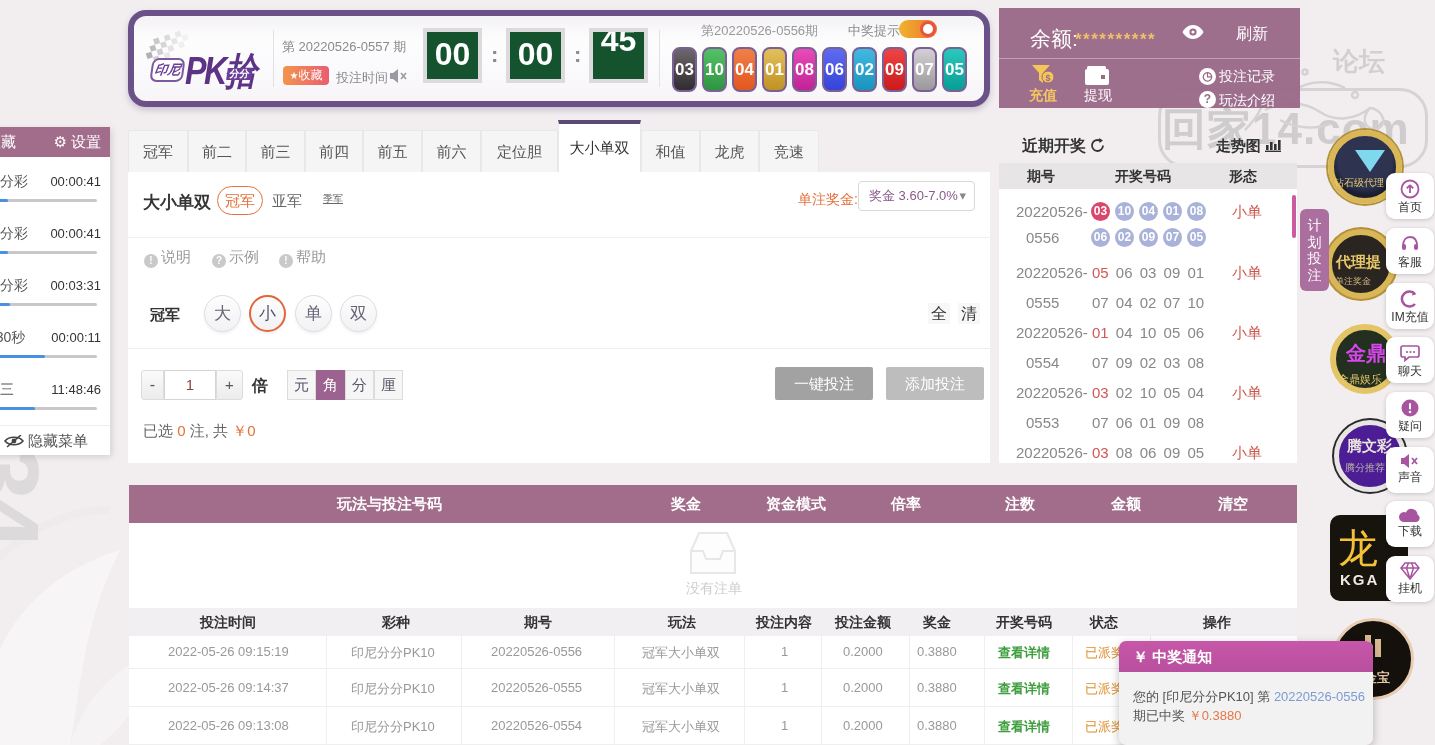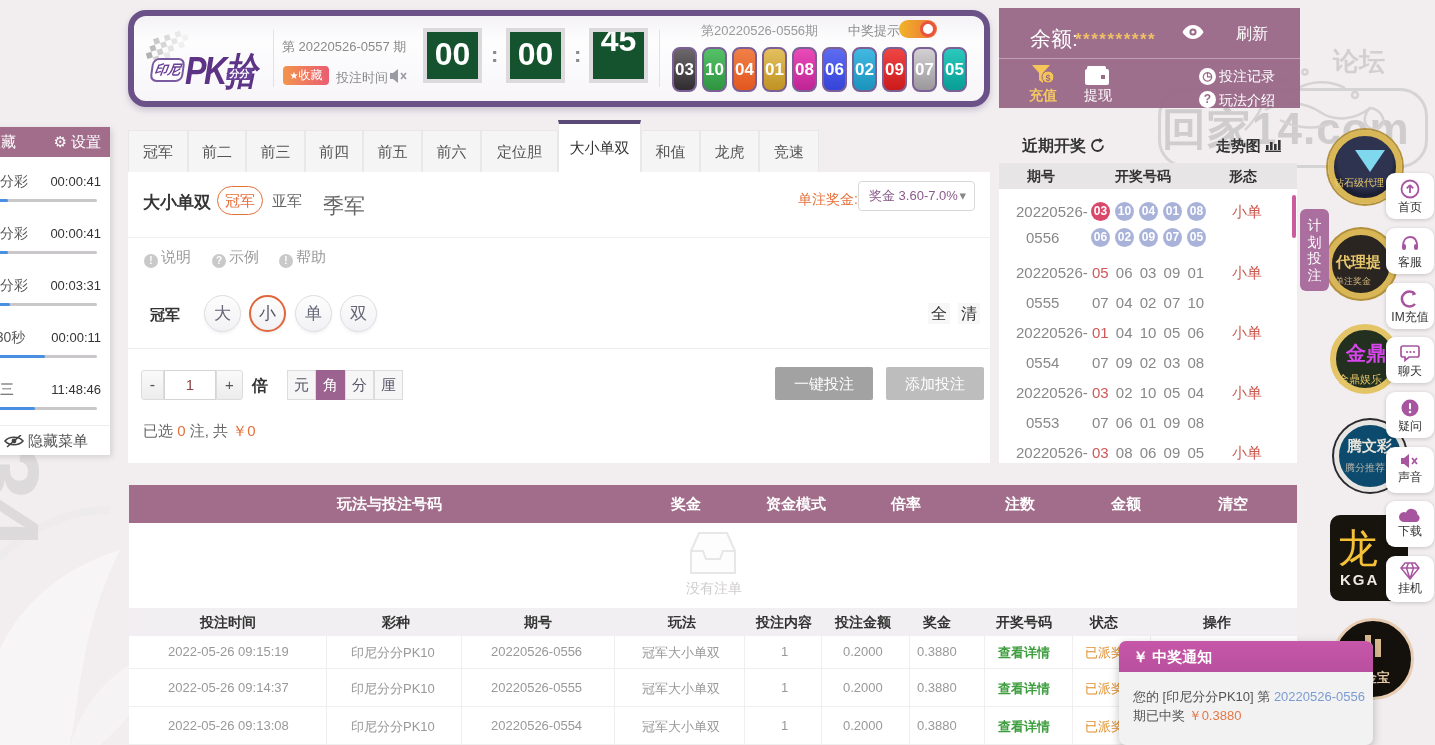--- a/index.html
+++ b/index.html
@@ -16,21 +16,21 @@
 .badge { position:absolute; border-radius:50%; }
 .bg1 { left:1328px; top:130px; width:74px; height:74px; background:radial-gradient(circle at 50% 40%, #2e3350 55%, #1a1e33 70%); border:6px solid #d9b757; box-shadow:0 0 0 2px #b3913c; }
 .bg1 .dia { position:absolute; left:21px; top:14px; width:0; height:0; border-left:15px solid transparent; border-right:15px solid transparent; border-top:22px solid #7fd8ee; }
 .bg1 .dtxt { position:absolute; left:0; right:0; top:40px; text-align:left; color:#e8c86a; font-size:10px; }
 .bg2 { left:1326px; top:229px; width:70px; height:70px; background:#2a2520; border:6px solid #d9b757; box-shadow:0 0 0 2px #b3913c;}
 .bg2 .dtxt { position:absolute; left:4px; top:18px; color:#e8c86a; font-size:15px; font-weight:bold; }
 .bg2 .sub { position:absolute; left:3px; top:40px; color:#cbb27c; font-size:9px; }
 .bg3 { left:1330px; top:324px; width:70px; height:70px; background:#23301f; border:6px solid #e3c467; }
 .bg3 .dtxt { position:absolute; left:10px; top:10px; color:#d946ef; font-size:20px; font-weight:bold;}
 .bg3 .sub { position:absolute; left:2px; top:42px; color:#e8c86a; font-size:11px; }
-.bg4 { left:1334px; top:420px; width:72px; height:72px; background:#0c4a6e; border:5px solid #e8e6e2; box-shadow:0 0 0 2px #2a2a2e; }
+.bg4 { left:1334px; top:420px; width:72px; height:72px; background:#4c1d95; border:5px solid #e8e6e2; box-shadow:0 0 0 2px #2a2a2e; }
 .bg4 .dtxt { position:absolute; left:8px; top:12px; color:#e8e4da; font-size:15px; font-weight:bold; }
 .bg4 .sub { position:absolute; left:6px; top:36px; color:#b8b4aa; font-size:10px; }
 .bg5 { left:1330px; top:515px; width:78px; height:86px; background:#17130d; border-radius:10px; }
 .bg5 .drg { position:absolute; left:8px; top:6px; font-size:40px; color:#f5c137; }
 .bg5 .dtxt { position:absolute; left:10px; top:56px; color:#efe9e2; font-size:15px; font-weight:bold; letter-spacing:2px;}
 .bg6 { left:1332px; top:618px; width:82px; height:82px; background:#14100c; border:3px solid #e8cdb2; }
 .bg6 .bars { position:absolute; left:20px; top:14px; }
 .bg6 .bars span { display:inline-block; width:6px; background:#d9b990; margin-right:4px; vertical-align:bottom; }
 .bg6 .dtxt { position:absolute; left:16px; top:48px; color:#e5cba6; font-size:13px; font-weight:bold; }
 
@@ -83,21 +83,21 @@
 
 
 #tabs { left:128px; top:120px; width:862px; height:52px; }
 .tab { position:absolute; top:10px; height:42px; background:#f6f5f5; border:1px solid #e9e8e8; border-bottom:none; color:#555; font-size:15px; text-align:center; line-height:42px; }
 .tab.act { top:0; height:52px; background:#fff; border-top:4px solid #5b4a78; border-left:1px solid #e9e8e8; border-right:1px solid #e9e8e8; line-height:48px; color:#333; }
 
 #main { left:128px; top:172px; width:862px; height:291px; background:#fff; }
 #mp-name { position:absolute; left:15px; top:19px; font-size:17px; font-weight:bold; color:#333; }
 #mp-gj { position:absolute; left:89px; top:14px; width:46px; height:29px; border:1px solid #e4703a; border-radius:15px; color:#e4703a; font-size:15px; text-align:center; line-height:27px; }
 #mp-yj { position:absolute; left:144px; top:20px; font-size:15px; color:#666; }
-#mp-jj { position:absolute; left:195px; top:20px; font-size:21px; color:#666; }
+#mp-jj { position:absolute; left:195px; top:20px; font-size:10px; color:#666;text-decoration:underline; }
 #mp-djlab { position:absolute; left:670px; top:13px; font-size:14px; color:#e4703a; line-height:29px; }
 #mp-dd { position:absolute; left:730px; top:9px; width:117px; height:30px; border:1px solid #d8d8d8; border-radius:4px; background:#fff; font-size:13px; color:#8a5a8a; line-height:28px; padding-left:10px; }
 #mp-dd:after { content:"\25BE"; position:absolute; right:8px; color:#888; }
 #mp-div1 { position:absolute; left:0; top:65px; width:862px; height:1px; background:#f0f0f0; }
 .hlp { position:absolute; top:76px; font-size:15px; color:#9a9a9a; }
 .hlp i { display:inline-block; width:14px; height:14px; border-radius:50%; background:#c9c9c9; color:#fff; font-size:10px; font-style:normal; font-weight:bold; text-align:center; line-height:14px; vertical-align:-2px; margin-right:3px; }
 #row-gj { position:absolute; left:0; top:110px; width:862px; height:66px; }
 #row-gj .lab { position:absolute; left:22px; top:24px; font-size:15px; font-weight:bold; color:#333; }
 .cir { position:absolute; top:13px; width:37px; height:37px; border-radius:50%; border:1px solid #dddde2; background:linear-gradient(180deg,#fdfdfd,#f2f2f5); color:#667; font-size:17px; text-align:center; line-height:36px; box-shadow:0 2px 3px rgba(0,0,0,.06); }
 .cir.sel { border:2px solid #e0663c; line-height:34px; color:#556; }

